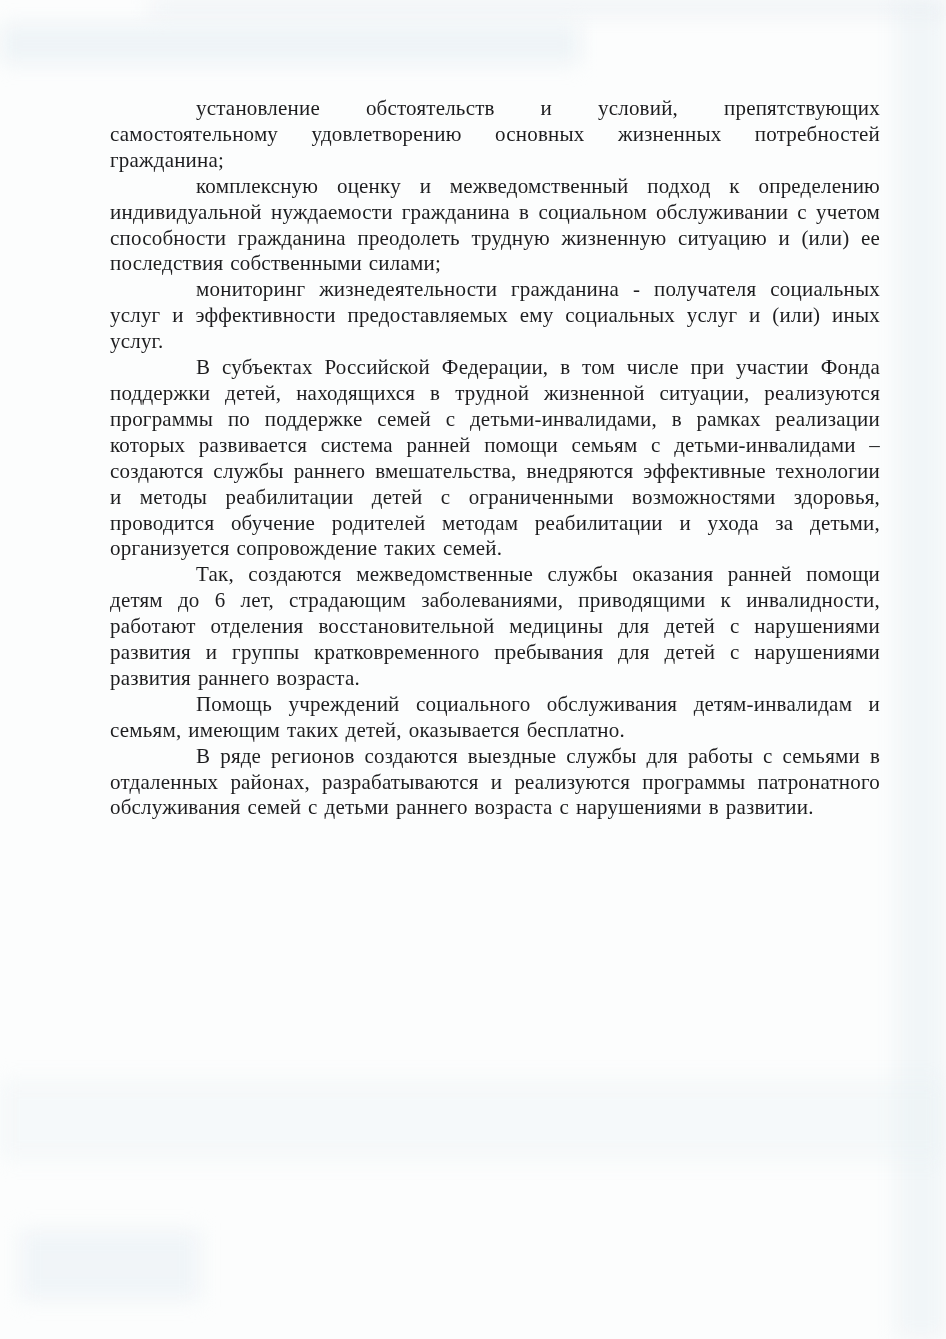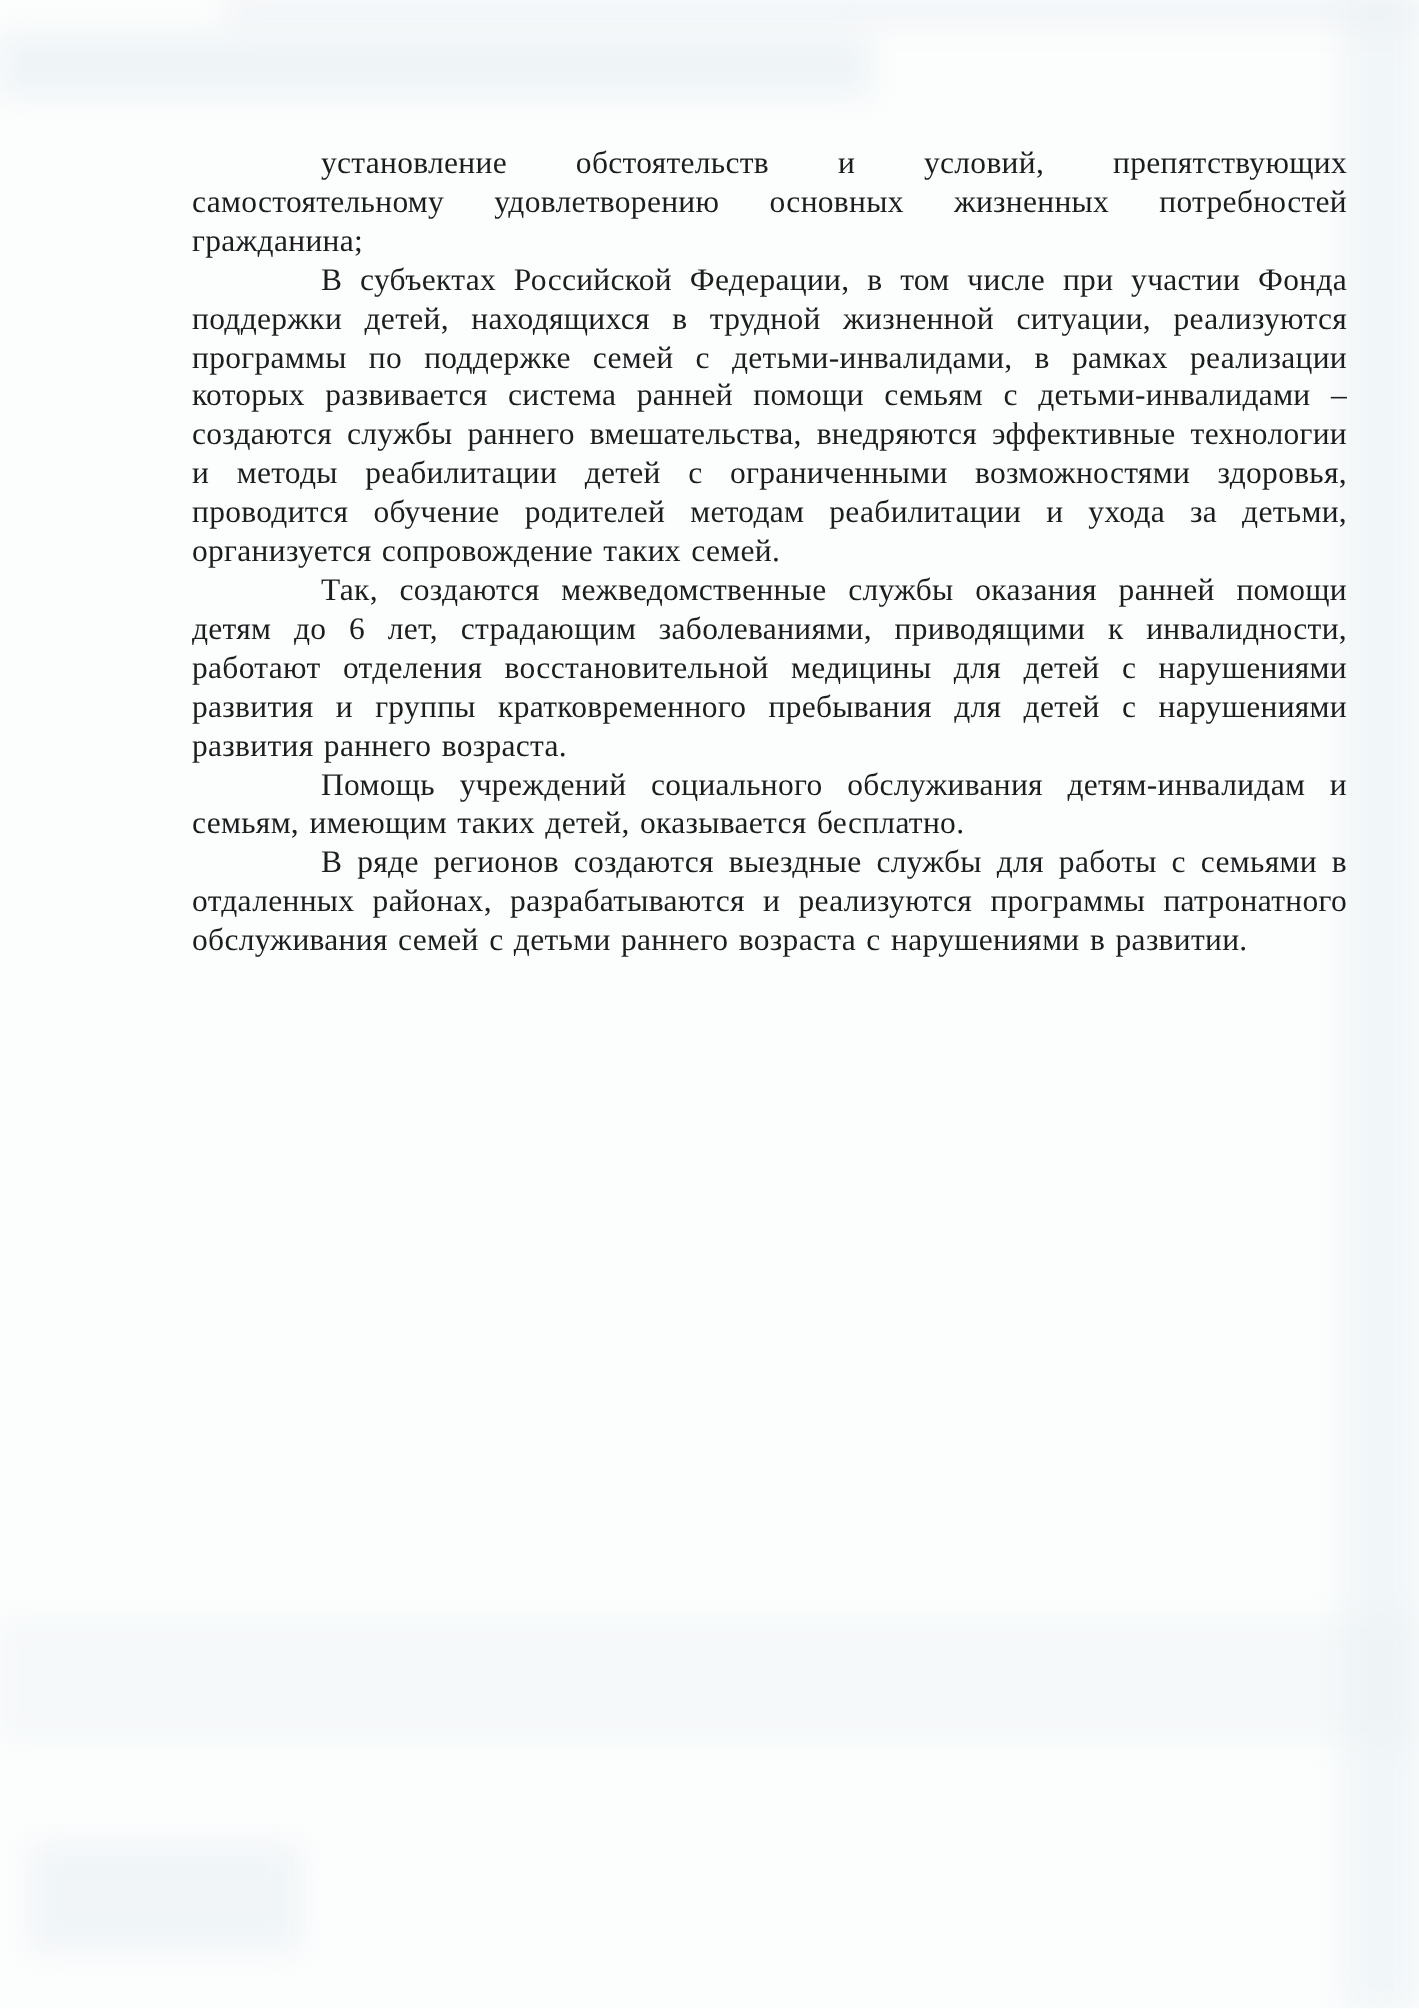--- a/index.html
+++ b/index.html
@@ -36,21 +36,21 @@
   .scan-patch.p-mid {
     left: 0; top: 1080px; width: 946px; height: 80px;
     background: rgba(232, 240, 244, 0.35);
   }
   .scan-patch.p-bottom {
     left: 20px; top: 1230px; width: 180px; height: 70px;
     background: rgba(230, 238, 243, 0.5);
   }
   .text-block {
     position: absolute;
-    left: 128px;
+    left: 110px;
     top: 96px;
     width: 770px;
     color: #1d1d1f;
     font-size: 21px;
     line-height: 25.9px;
     text-align: justify;
     letter-spacing: 0.2px;
     word-spacing: 1.5px;
   }
   .para {
@@ -65,19 +65,21 @@
 <div class="page">
 
   <div class="scan-patch p-top"></div>
   <div class="scan-patch p-topleft"></div>
   <div class="scan-patch p-right"></div>
   <div class="scan-patch p-mid"></div>
   <div class="scan-patch p-bottom"></div>
 
   <div class="text-block">
     <p class="para">установление обстоятельств и условий, препятствующих самостоятельному удовлетворению основных жизненных потребностей гражданина;</p>
+    <p class="para">комплексную оценку и межведомственный подход к определению индивидуальной нуждаемости гражданина в социальном обслуживании с учетом способности гражданина преодолеть трудную жизненную ситуацию и (или) ее последствия собственными силами;</p>
+    <p class="para">мониторинг жизнедеятельности гражданина - получателя социальных услуг и эффективности предоставляемых ему социальных услуг и (или) иных услуг.</p>
     <p class="para">В субъектах Российской Федерации, в том числе при участии Фонда поддержки детей, находящихся в трудной жизненной ситуации, реализуются программы по поддержке семей с детьми-инвалидами, в рамках реализации которых развивается система ранней помощи семьям с детьми-инвалидами – создаются службы раннего вмешательства, внедряются эффективные технологии и методы реабилитации детей с ограниченными возможностями здоровья, проводится обучение родителей методам реабилитации и ухода за детьми, организуется сопровождение таких семей.</p>
     <p class="para">Так, создаются межведомственные службы оказания ранней помощи детям до 6 лет, страдающим заболеваниями, приводящими к инвалидности, работают отделения восстановительной медицины для детей с нарушениями развития и группы кратковременного пребывания для детей с нарушениями развития раннего возраста.</p>
     <p class="para">Помощь учреждений социального обслуживания детям-инвалидам и семьям, имеющим таких детей, оказывается бесплатно.</p>
     <p class="para">В ряде регионов создаются выездные службы для работы с семьями в отдаленных районах, разрабатываются и реализуются программы патронатного обслуживания семей с детьми раннего возраста с нарушениями в развитии.</p>
   </div>
 
 </div>
 
 </body></html>

